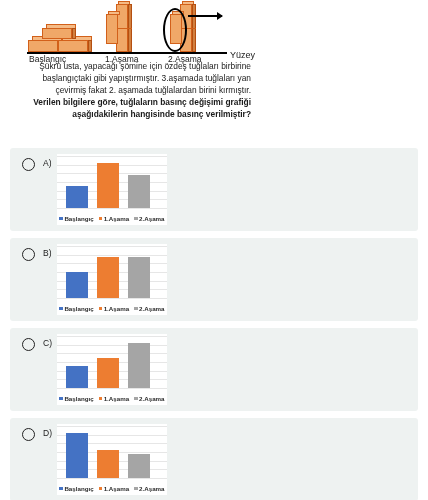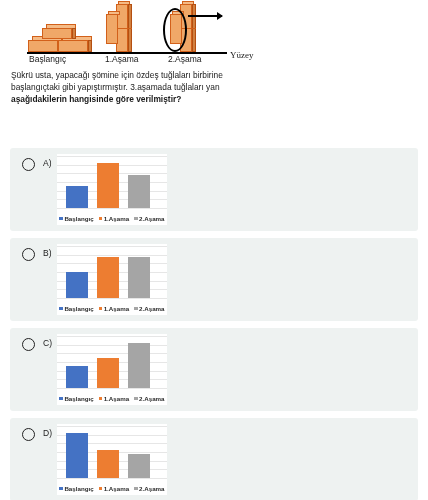--- a/index.html
+++ b/index.html
@@ -39,21 +39,21 @@
     position: absolute;
     top: 54px;
     font-size: 8.5px;
     color: #1a1a1a;
     white-space: nowrap;
     font-family: "Liberation Sans", sans-serif;
   }
   .lbl-baslangic { left: 29px; }
   .lbl-asama1 { left: 105px; }
   .lbl-asama2 { left: 168px; }
-  .lbl-yuzey { left: 230px; top: 50px; font-size: 9px; font-family: Liberation Serif, serif; }
+  .lbl-yuzey { left: 230px; top: 50px; font-size: 9px; }
 
   
   .brick {
     position: absolute;
     background: #f0a868;
     border: 1px solid #d2601a;
   }
   .brick-top {
     position: absolute;
     background: #f5bb86;
@@ -104,25 +104,26 @@
     font-size: 8.5px;
     line-height: 1.25;
     color: #111;
     white-space: pre-line;
   }
 
   
   .question-text {
     position: absolute;
     left: 11px;
-    top: 70px;
+    top: 61px;
     width: 240px;
     font-size: 8.4px;
     line-height: 1.42;
     color: #1a1a1a;
+    text-align: right;
   }
   .question-text p { margin: 0; }
   .question-text p.bold { font-weight: bold; }
 
   
   .options {
     position: absolute;
     left: 0;
     top: 148px;
     width: 428px;
@@ -265,21 +266,23 @@
     <div class="ground-line"></div>
     <div class="stage-label lbl-baslangic">Başlangıç</div>
     <div class="stage-label lbl-asama1">1.Aşama</div>
     <div class="stage-label lbl-asama2">2.Aşama</div>
     <div class="stage-label lbl-yuzey">Yüzey</div>
   </div>
 
   <div class="question-text">
     <p>Şükrü usta, yapacağı şömine için özdeş tuğlaları birbirine</p>
     <p>başlangıçtaki gibi yapıştırmıştır. 3.aşamada tuğlaları yan</p>
-    <p class="bold">aşağıdakilerin hangisinde göre verilmiştir?</p>
+    <p>çevirmiş fakat 2. aşamada tuğlalardan birini kırmıştır.</p>
+    <p class="bold">Verilen bilgilere göre, tuğlaların basınç değişimi grafiği</p>
+    <p class="bold">aşağıdakilerin hangisinde basınç verilmiştir?</p>
   </div>
 
   <div class="options" id="options-container">
       <div class="option-panel">
         <div class="radio"></div>
         <div class="option-letter">A)</div>
         <div class="chart">
           <div class="plot">
             <div class="gridline" style="top: 0%;"></div>
             <div class="gridline" style="top: 16.6667%;"></div>

